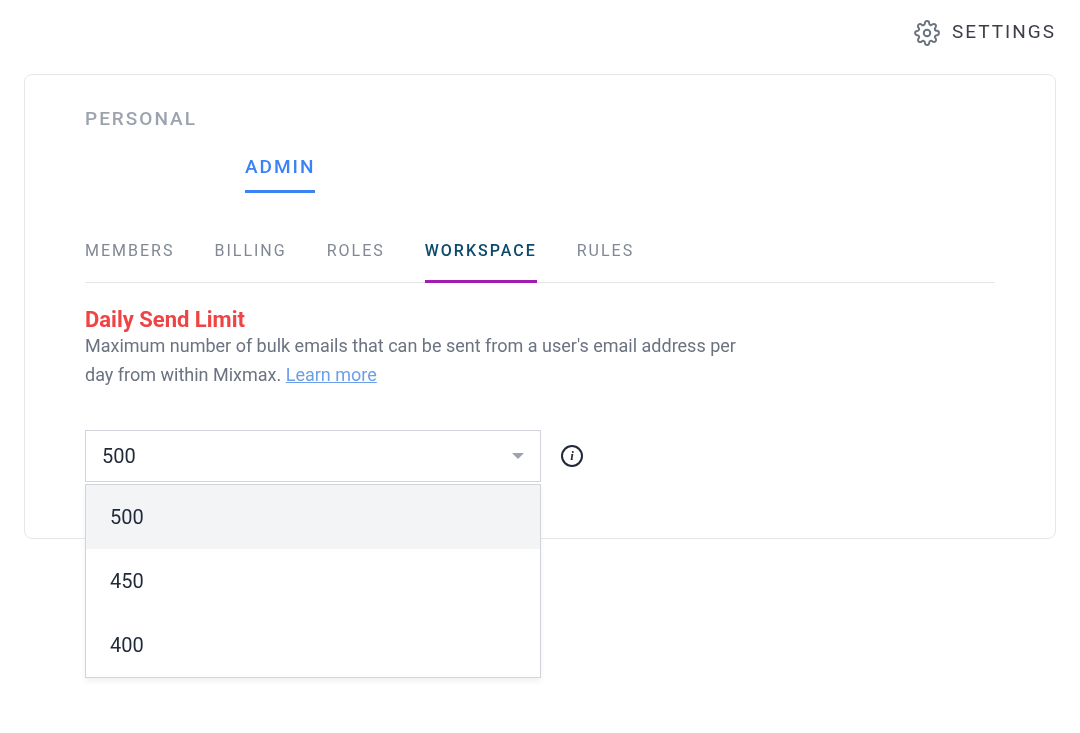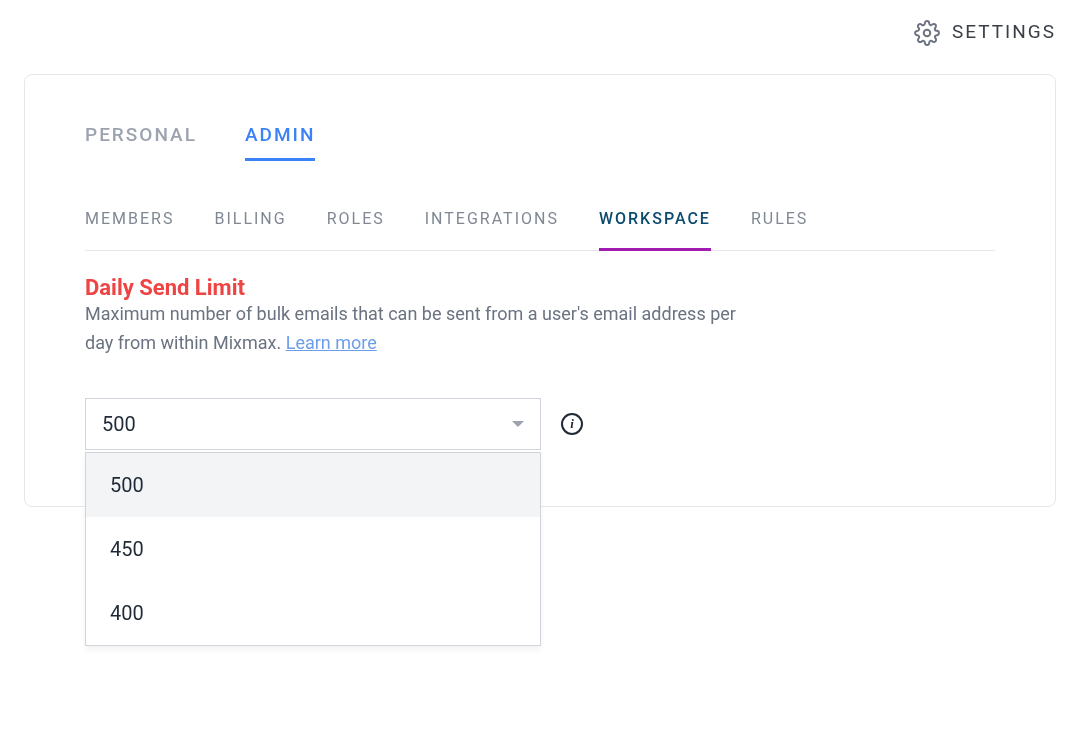--- a/index.html
+++ b/index.html
@@ -36,21 +36,21 @@
       letter-spacing: 2px;
       color: #3a3f47;
       font-weight: 400;
     }
     
     .panel {
       margin: 8px 24px;
       background: #ffffff;
       border: 1px solid #e5e7eb;
       border-radius: 8px;
-      padding: 48px 60px 56px 60px;
+      padding: 32px 60px 56px 60px;
     }
     
     .primary-tabs {
       display: flex;
       gap: 48px;
       margin-bottom: 48px;
     }
     
     .primary-tab {
       font-size: 19px;
@@ -58,20 +58,21 @@
       font-weight: 500;
       color: #9ca3af;
       padding-bottom: 12px;
       cursor: pointer;
       border-bottom: 3px solid transparent;
     }
     
     .primary-tab.active {
       color: #3b82f6;
       border-bottom: 3px solid #3b82f6;
+      margin-top: 48px;
     }
     
     .secondary-tabs {
       display: flex;
       gap: 40px;
       border-bottom: 1px solid #e5e7eb;
       margin-bottom: 24px;
     }
     
     .secondary-tab {
@@ -215,21 +216,20 @@
 
   <div class="primary-tabs" id="primary-tabs">
       <div class="primary-tab">PERSONAL</div>
       <div class="primary-tab active">ADMIN</div>
     </div>
 
   <div class="secondary-tabs" id="secondary-tabs">
       <div class="secondary-tab">MEMBERS</div>
       <div class="secondary-tab">BILLING</div>
       <div class="secondary-tab">ROLES</div>
-      <div class="secondary-tab">INTEGRATIONS</div>
       <div class="secondary-tab active">WORKSPACE</div>
       <div class="secondary-tab">RULES</div>
     </div>
 
   <h2 class="section-title">Daily Send Limit</h2>
 
   <p class="section-description">
     <span>Maximum number of bulk emails that can be sent from a user's email address per day from within Mixmax. </span><a class="learn-more-link">Learn more</a>
   </p>
 

